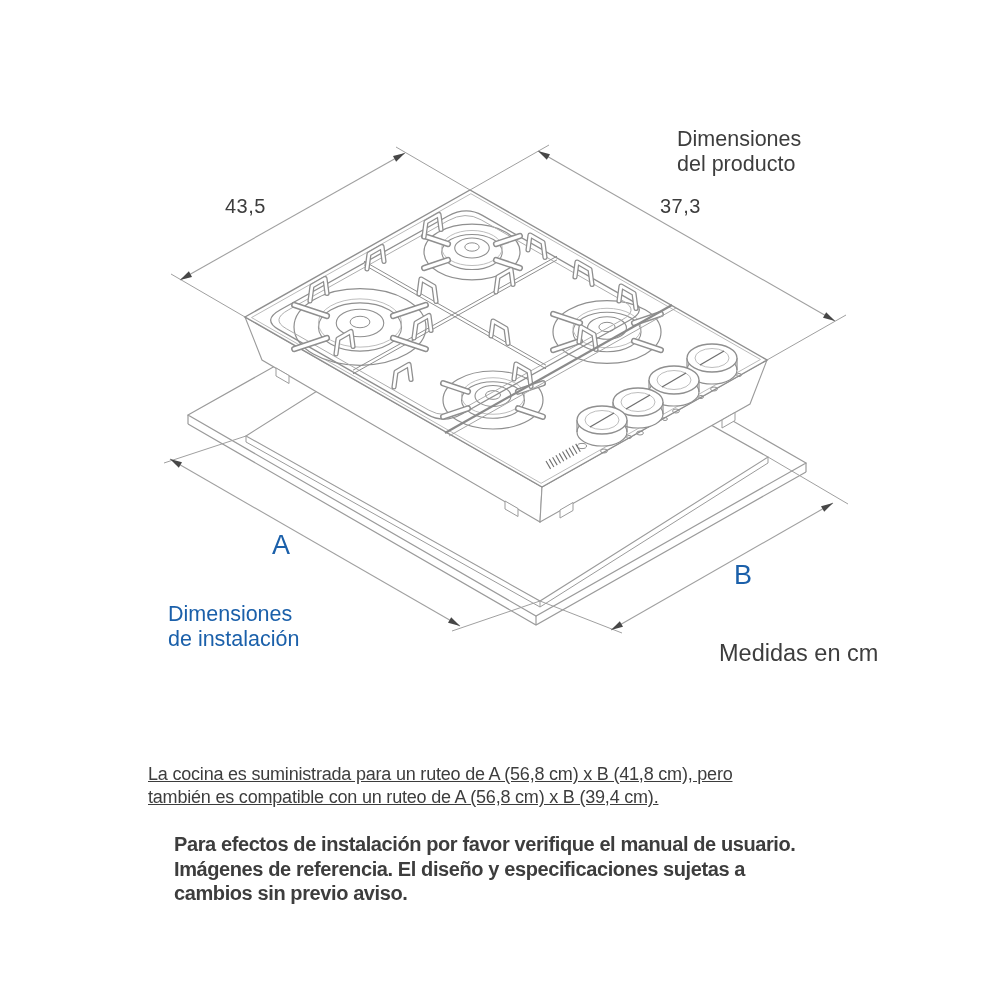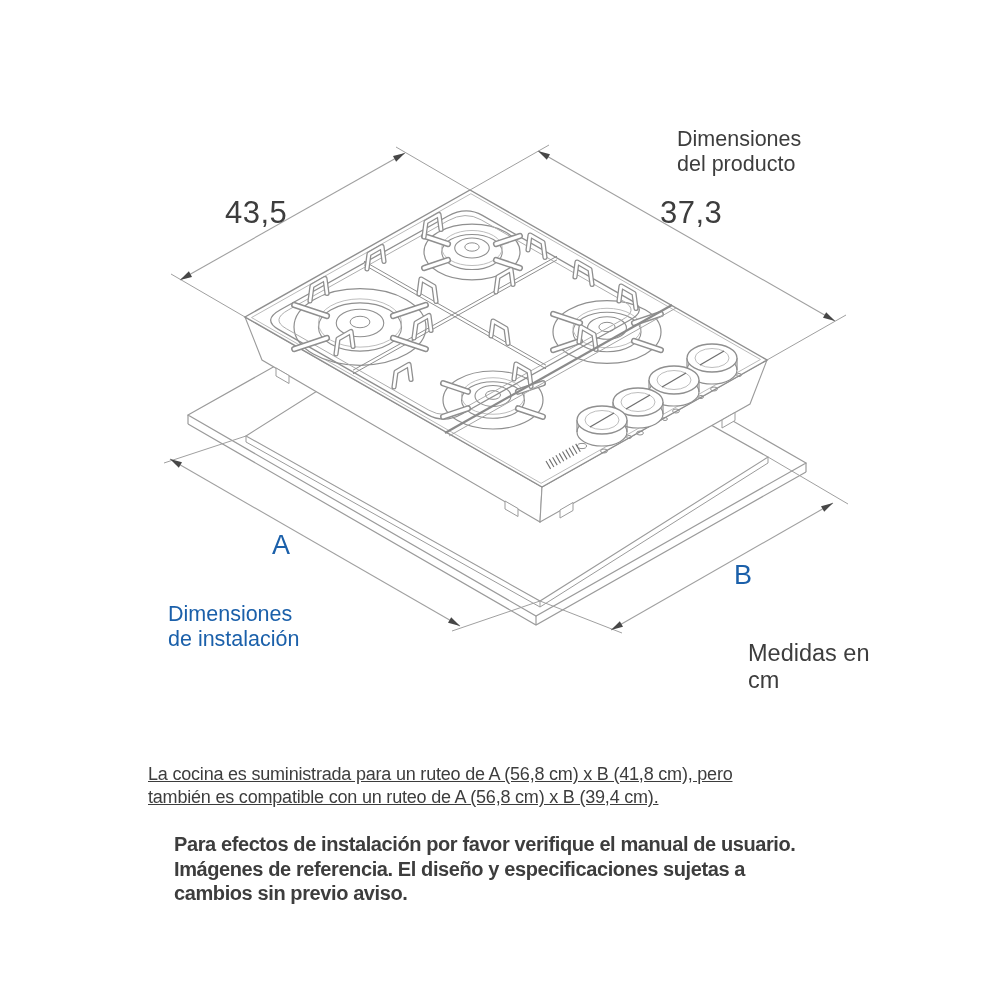--- a/index.html
+++ b/index.html
@@ -1,20 +1,20 @@
 <!DOCTYPE html>
 <html><head>
 <meta charset="utf-8">
 <style>
   html,body{margin:0;padding:0;background:#fff;}
   #canvas{position:relative;width:891px;height:1000px;background:#fff;overflow:hidden;
           font-family:"Liberation Sans","DejaVu Sans",sans-serif;}
   .lbl{position:absolute;white-space:pre-line;color:#3d3d3d;}
   .cap{font-size:21.5px;line-height:25px;}
-  .num{font-size:31px;letter-spacing:.5px;}
+  .num{font-size:20px;letter-spacing:.5px;}
   .ab{font-size:27px;}
   .blue{color:#1b60aa;}
   .medidas{font-size:23.5px;}
   .para{position:absolute;white-space:pre-line;color:#3c3c3c;}
   #routing-note{left:148px;top:745px;font-size:18px;line-height:23px;letter-spacing:-0.2px;text-decoration:underline;}
   #disclaimer-note{left:151px;top:812px;font-size:20px;line-height:24.5px;font-weight:bold;letter-spacing:-0.4px;margin-left:23px;}
   svg{position:absolute;left:0;top:0;}
 </style>
 </head>
 <body>
@@ -215,20 +215,20 @@
   </svg>
 
   <div class="lbl cap" style="left: 677px; top: 127px; color: rgb(61, 61, 61);">Dimensiones
 del producto</div>
   <div class="lbl num" style="left: 225px; top: 195px; color: rgb(61, 61, 61);">43,5</div>
   <div class="lbl num" style="left: 660px; top: 195px; color: rgb(61, 61, 61);">37,3</div>
   <div class="lbl ab blue" style="left: 272px; top: 530px; color: rgb(27, 96, 170);">A</div>
   <div class="lbl ab blue" style="left: 734px; top: 560px; color: rgb(27, 96, 170);">B</div>
   <div class="lbl cap blue" style="left: 168px; top: 602px; color: rgb(27, 96, 170);">Dimensiones
 de instalación</div>
-  <div class="lbl medidas" style="left: 748px; top: 640px; color: rgb(61, 61, 61);">Medidas en cm</div>
+  <div class="lbl medidas" style="left: 719px; top: 640px; color: rgb(61, 61, 61);">Medidas en cm</div>
 
   <p class="para" id="routing-note" style="color: rgb(61, 61, 61);">La cocina es suministrada para un ruteo de A (56,8 cm) x B (41,8 cm), pero
 también es compatible con un ruteo de A (56,8 cm) x B (39,4 cm).</p>
   <p class="para" id="disclaimer-note" style="color: rgb(61, 61, 61);">Para efectos de instalación por favor verifique el manual de usuario.
 Imágenes de referencia. El diseño y especificaciones sujetas a
 cambios sin previo aviso.</p>
 </div>
 
 </body></html>

